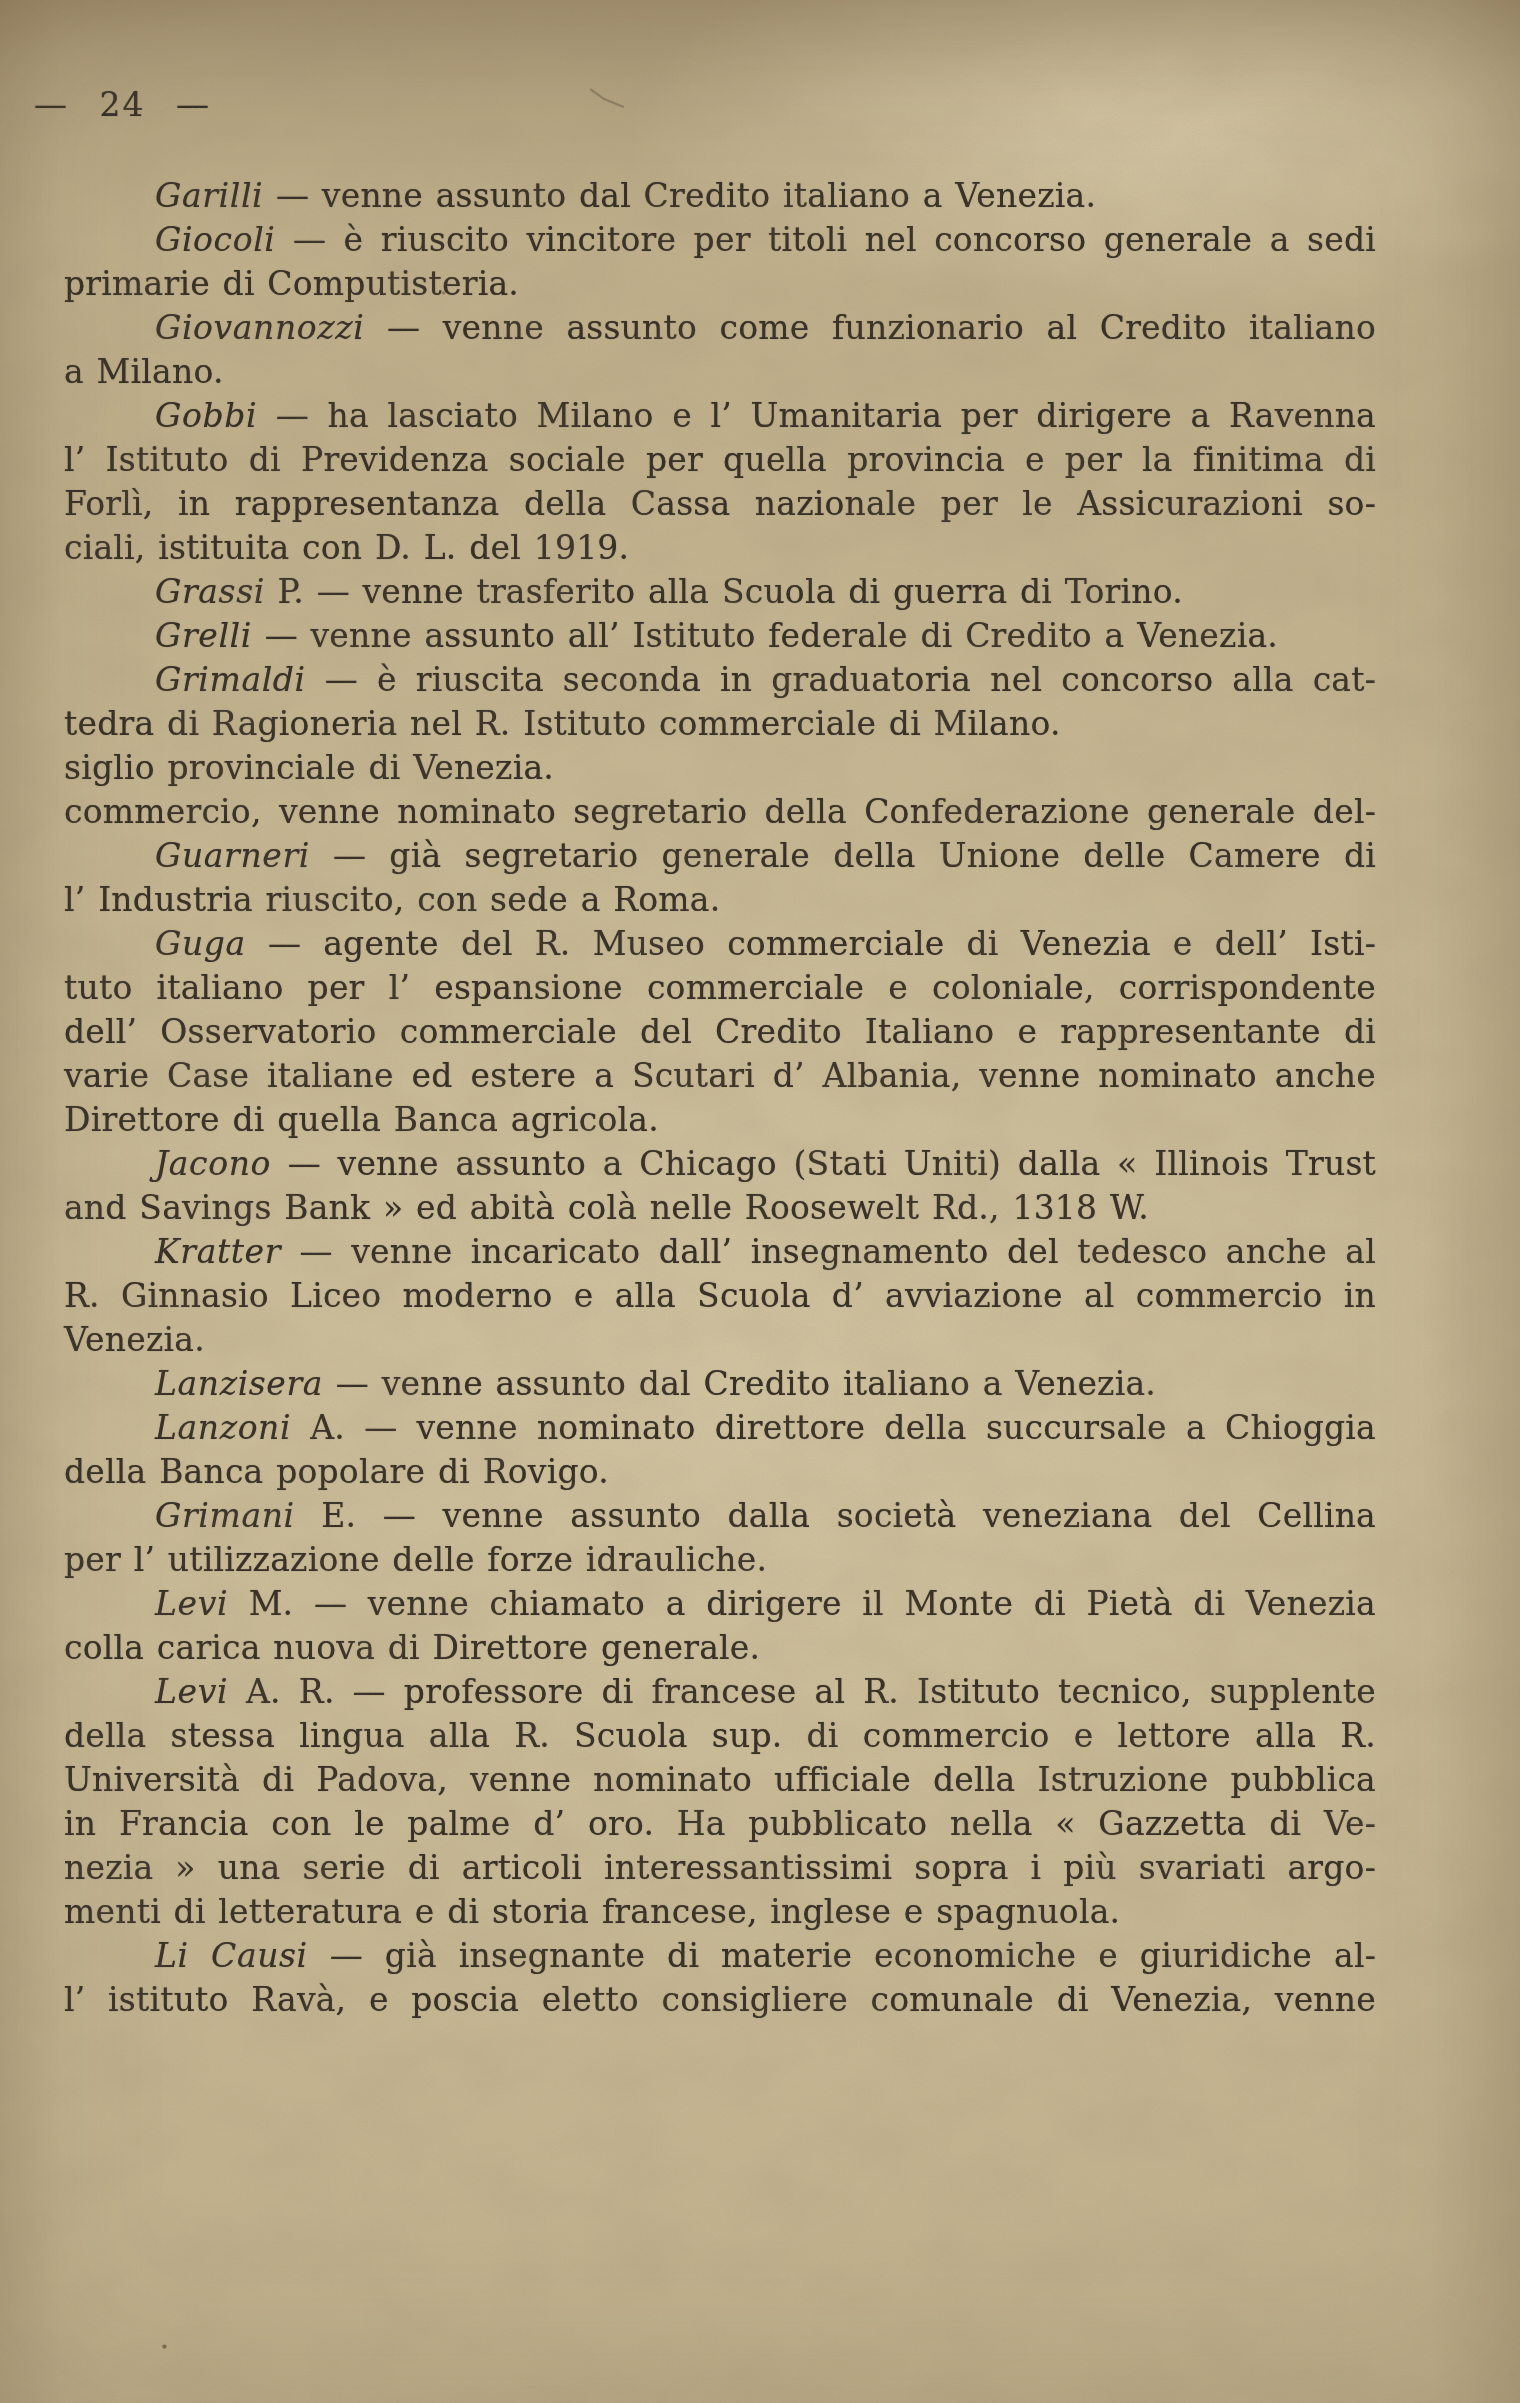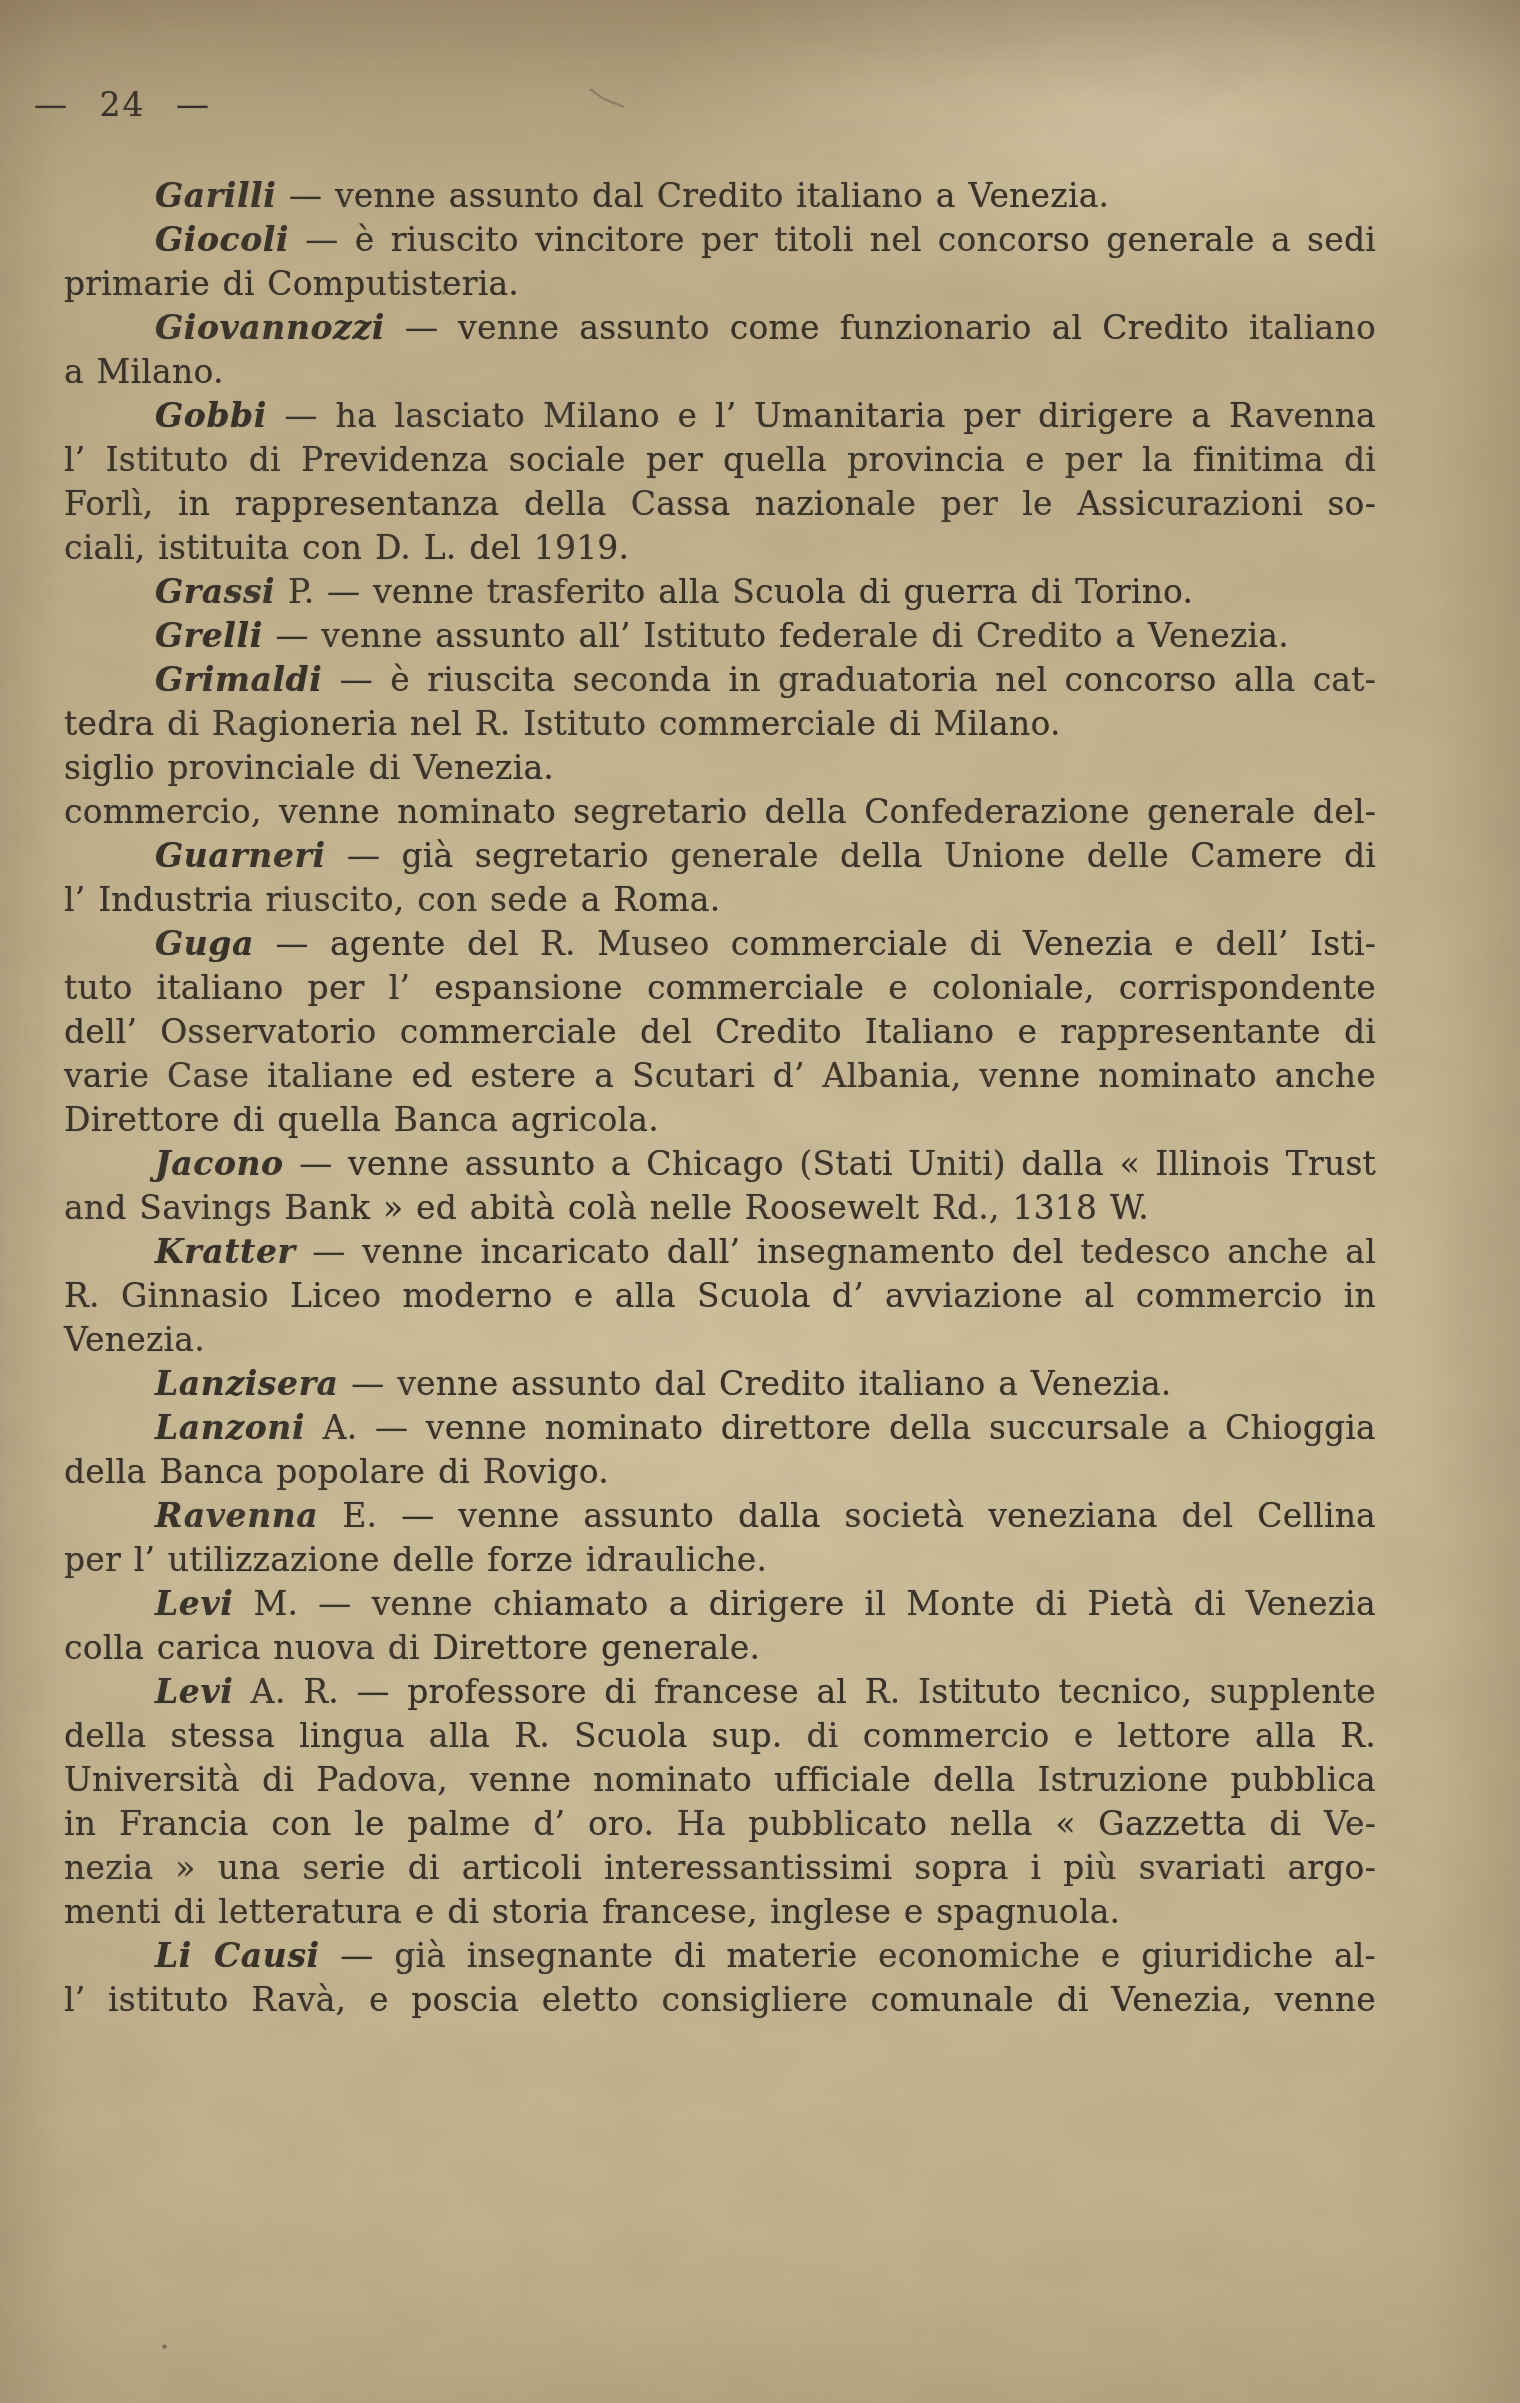--- a/index.html
+++ b/index.html
@@ -30,21 +30,21 @@
   }
   .content {
     position:absolute; top:174px; left:64px; width:1312px;
     font-size:33px; line-height:44px;
     letter-spacing:0.2px; word-spacing:2px;
   }
   .para { margin:0; }
   .ln { text-align:justify; text-align-last:left; }
   .ln.full { text-align-last:justify; }
   .ln.first { text-indent:91px; }
-  .nm { font-style:italic; font-weight:bold; letter-spacing:0.6px; }
+  .nm { font-style:italic; font-weight:normal; letter-spacing:0.6px; }
 </style>
 </head>
 <body>
 
 <div class="page">
 
   <div class="pageno">— 24 —</div>
 
   <div class="content" id="entries-container">
       <div class="para">
@@ -99,21 +99,21 @@
         <div class="ln">Venezia.</div>
       </div>
       <div class="para">
         <div class="ln first"><span class="nm">Lanzisera</span> — venne assunto dal Credito italiano a Venezia.</div>
       </div>
       <div class="para">
         <div class="ln full first"><span class="nm">Lanzoni</span> A. — venne nominato direttore della succursale a Chioggia</div>
         <div class="ln">della Banca popolare di Rovigo.</div>
       </div>
       <div class="para">
-        <div class="ln full first"><span class="nm">Ravenna</span> E. — venne assunto dalla società veneziana del Cellina</div>
+        <div class="ln full first"><span class="nm">Grimani</span> E. — venne assunto dalla società veneziana del Cellina</div>
         <div class="ln">per l’ utilizzazione delle forze idrauliche.</div>
       </div>
       <div class="para">
         <div class="ln full first"><span class="nm">Levi</span> M. — venne chiamato a dirigere il Monte di Pietà di Venezia</div>
         <div class="ln">colla carica nuova di Direttore generale.</div>
       </div>
       <div class="para">
         <div class="ln full first"><span class="nm">Levi</span> A. R. — professore di francese al R. Istituto tecnico, supplente</div>
         <div class="ln full">della stessa lingua alla R. Scuola sup. di commercio e lettore alla R.</div>
         <div class="ln full">Università di Padova, venne nominato ufficiale della Istruzione pubblica</div>

